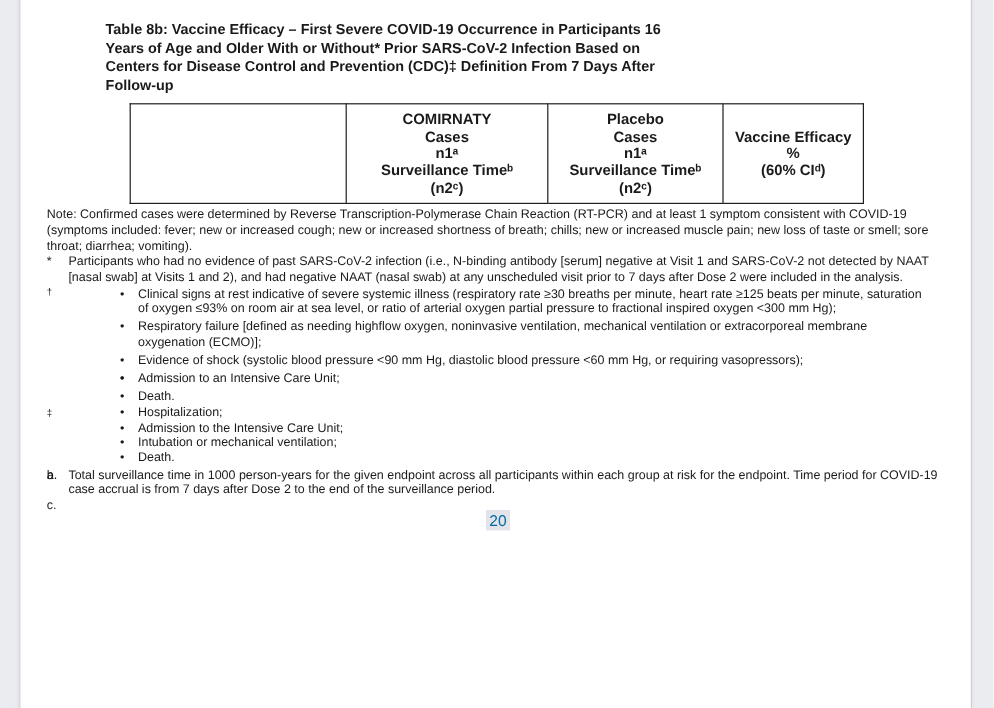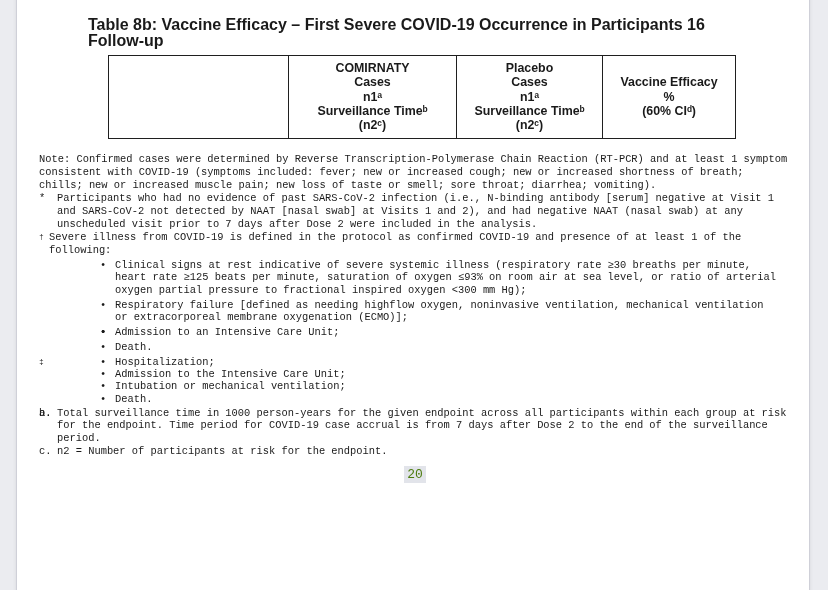--- a/index.html
+++ b/index.html
@@ -10,38 +10,38 @@
     color:#1a1a1a;
   }
   .page{
     position:absolute;left:16px;top:-8px;width:794px;height:700px;
     background:#ffffff;border:1px solid #cfd0d8;
     box-shadow:0 0 4px rgba(0,0,0,0.08);
     box-sizing:border-box;
   }
   .title{
     margin:24px 40px 0 71px;width:650px;
-    font-size:16px;font-weight:bold;line-height:15.6px;
+    font-size:12px;font-weight:bold;line-height:15.6px;
     letter-spacing:0;
   }
   .eff-table{
     margin:7px 0 0 91px;border-collapse:collapse;table-layout:fixed;
     font-size:12.4px;
   }
   .eff-table th,.eff-table td{
     border:1.5px solid #1f1f1f;box-sizing:border-box;
     padding:2px 2px;font-weight:normal;
   }
   .eff-table th{font-weight:bold;text-align:center;vertical-align:middle;line-height:14.3px;padding:5px 2px;}
   .eff-table td{text-align:center;vertical-align:top;line-height:15.4px;}
   .eff-table td.rowlabel{text-align:left;padding-left:5px;}
-  .col0{width:180px;}.col1{width:168px;margin-top:20px;}.col2{width:146px;}.col3{width:133px;}
+  .col0{width:180px;}.col1{width:168px;margin-top:20px;}.col2{width:146px;}.col3{width:117px;}
   .notes{
-    margin:14px 0 0 22px;width:752px;
-    font-size:10.4px;line-height:13px;font-family:Liberation Mono, monospace;
+    margin:3px 0 0 22px;width:752px;
+    font-size:10.4px;line-height:13px;
   }
   .note-p{margin:0;}
   .fn{position:relative;padding-left:18px;margin:0;}
   .fn .fn-marker{position:absolute;left:0;top:0;}
   .fn-sym{padding-left:10px;}
   .fn-sym .fn-marker{font-size:8px;vertical-align:top;top:-1px;}
   ul.bullets{list-style:none;margin:2px 0 2px 61px;padding:0;width:676px;}
   ul.bullets li{position:relative;padding-left:15px;}
   ul.bullets .b{position:absolute;left:0;top:0;}
   ul.spaced{line-height:12.5px;}
@@ -55,20 +55,22 @@
   }
 </style>
 </head>
 <body>
 
 <div class="viewport">
   <div class="page">
 
     <div class="title">
       <div>Table 8b: Vaccine Efficacy – First Severe COVID-19 Occurrence in Participants 16</div>
+      <div>Years of Age and Older With or Without* Prior SARS-CoV-2 Infection Based on</div>
+      <div>Centers for Disease Control and Prevention (CDC)‡ Definition From 7 Days After</div>
       <div>Follow-up</div>
     </div>
 
     <table class="eff-table">
       <tbody>
           <tr>
         <th class="col0"></th>
         <th class="col1">
           <div>COMIRNATY</div>
           <div>Cases</div>
@@ -95,26 +97,25 @@
     <div class="notes">
       <p class="note-p">Note: Confirmed cases were determined by Reverse Transcription-Polymerase Chain Reaction (RT-PCR) and at least 1 symptom consistent with COVID-19 (symptoms included: fever; new or increased cough; new or increased shortness of breath; chills; new or increased muscle pain; new loss of taste or smell; sore throat; diarrhea; vomiting).</p>
 
       <div class="fn">
         <span class="fn-marker">*</span>
         <span class="fn-text">Participants who had no evidence of past SARS-CoV-2 infection (i.e., N-binding antibody [serum] negative at Visit 1 and SARS-CoV-2 not detected by NAAT [nasal swab] at Visits 1 and 2), and had negative NAAT (nasal swab) at any unscheduled visit prior to 7 days after Dose 2 were included in the analysis.</span>
       </div>
 
       <div class="fn fn-sym">
         <span class="fn-marker">†</span>
-        <span class="fn-text">Severe illness from COVID-19 is defined in the protocol as confirmed COVID-19 and presence of at least 1 of the following:</span>
       </div>
       <ul class="bullets spaced">
         <li><span class="b">•</span><span>Clinical signs at rest indicative of severe systemic illness (respiratory rate ≥30 breaths per minute, heart rate ≥125 beats per minute, saturation of oxygen ≤93% on room air at sea level, or ratio of arterial oxygen partial pressure to fractional inspired oxygen &lt;300 mm Hg);</span></li>
         <li><span class="b">•</span><span>Respiratory failure [defined as needing highflow oxygen, noninvasive ventilation, mechanical ventilation or extracorporeal membrane oxygenation (ECMO)];</span></li>
-        <li><span class="b">•</span></li>
+        <li><span class="b">•</span><span>Evidence of shock (systolic blood pressure &lt;90 mm Hg, diastolic blood pressure &lt;60 mm Hg, or requiring vasopressors);</span></li>
         <li><span class="b">•</span></li>
         <li><span class="b">•</span><span>Admission to an Intensive Care Unit;</span></li>
         <li><span class="b">•</span><span>Death.</span></li>
       </ul>
 
       <div class="fn fn-sym">
         <span class="fn-marker">‡</span>
       </div>
       <ul class="bullets tight">
         <li><span class="b">•</span><span>Hospitalization;</span></li>
@@ -125,22 +126,21 @@
 
       <div class="fn fn-abc">
         <span class="fn-marker">a.</span>
       </div>
       <div class="fn fn-abc">
         <span class="fn-marker">b.</span>
         <span class="fn-text">Total surveillance time in 1000 person-years for the given endpoint across all participants within each group at risk for the endpoint. Time period for COVID-19 case accrual is from 7 days after Dose 2 to the end of the surveillance period.</span>
       </div>
       <div class="fn fn-abc">
         <span class="fn-marker">c.</span>
-        <span class="fn-text">n2 = Number of participants at risk for the endpoint.</span>
       </div>
 
       <div class="pagenum-row">
-        <span class="pagenum" style="color: #4d7c0f; background: rgb(226, 228, 234);">20</span>
+        <span class="pagenum" style="color: #0369a1; background: rgb(226, 228, 234);">20</span>
       </div>
     </div>
 
   </div>
 </div>
 
 </body></html>

